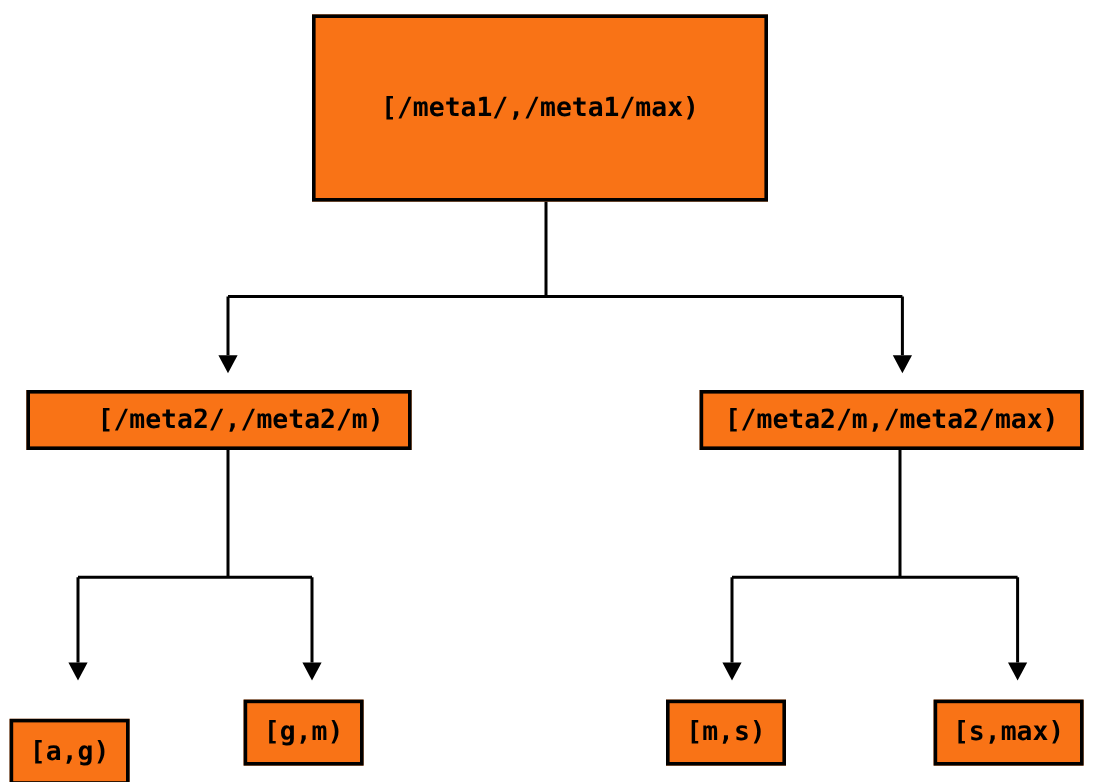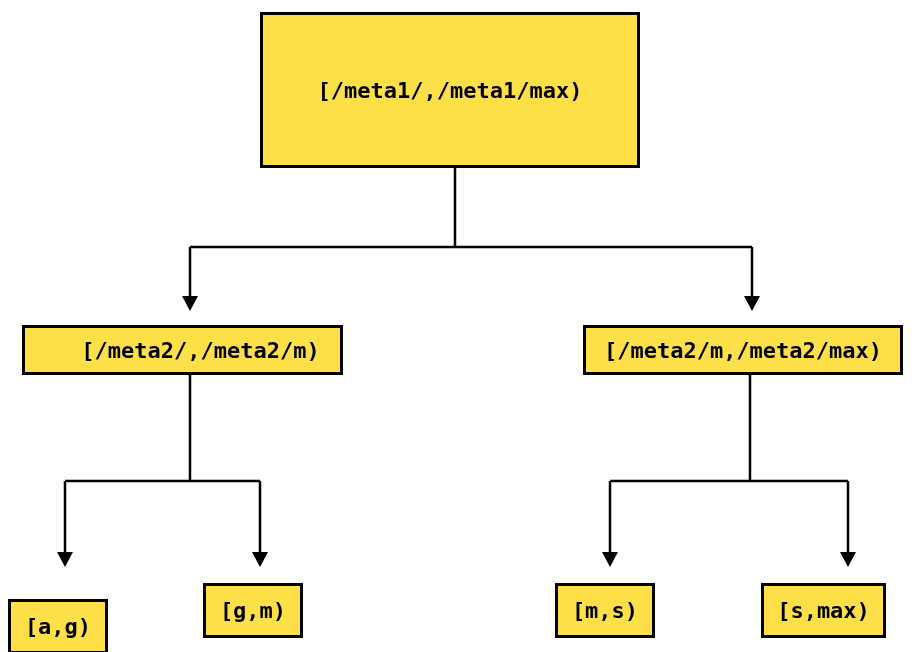--- a/index.html
+++ b/index.html
@@ -19,36 +19,36 @@
     position: absolute;
     left: 0;
     top: 0;
     width: 912px;
     height: 652px;
   }
   .node {
     position: absolute;
     box-sizing: border-box;
     border: 3px solid #000000;
-    background: #fde047;
+    background: #f97316;
     color: #000000;
     display: flex;
     align-items: center;
     justify-content: center;
     font-weight: bold;
     font-size: 22px;
     white-space: nowrap;
   }
   .node-root  { left: 260px; top: 12px;  width: 380px; height: 156px; }
   .node-left  { left: 22px;  top: 325px; width: 321px; height: 50px; padding-left: 36px; }
   .node-right { left: 583px; top: 325px; width: 320px; height: 50px; }
   .node-leaf-ag   { left: 8px;   top: 599px; width: 100px; height: 55px; }
   .node-leaf-gm   { left: 203px; top: 583px; width: 100px; height: 55px; }
   .node-leaf-ms   { left: 555px; top: 583px; width: 100px; height: 55px; }
-  .node-leaf-smax { left: 761px; top: 583px; width: 125px; height: 55px; }
+  .node-leaf-smax { left: 778px; top: 583px; width: 125px; height: 55px; }
 </style>
 </head>
 <body>
 
 <div class="canvas">
 
   <svg class="edges" width="912" height="652" viewBox="0 0 912 652" xmlns="http://www.w3.org/2000/svg">
 
     <path d="M455 168 L455 247 M190 247 L752 247 M190 247 L190 296 M752 247 L752 296" stroke="#000000" stroke-width="2.5" fill="none"></path>
     <polygon points="182,296 198,296 190,311" fill="#000000"></polygon>

